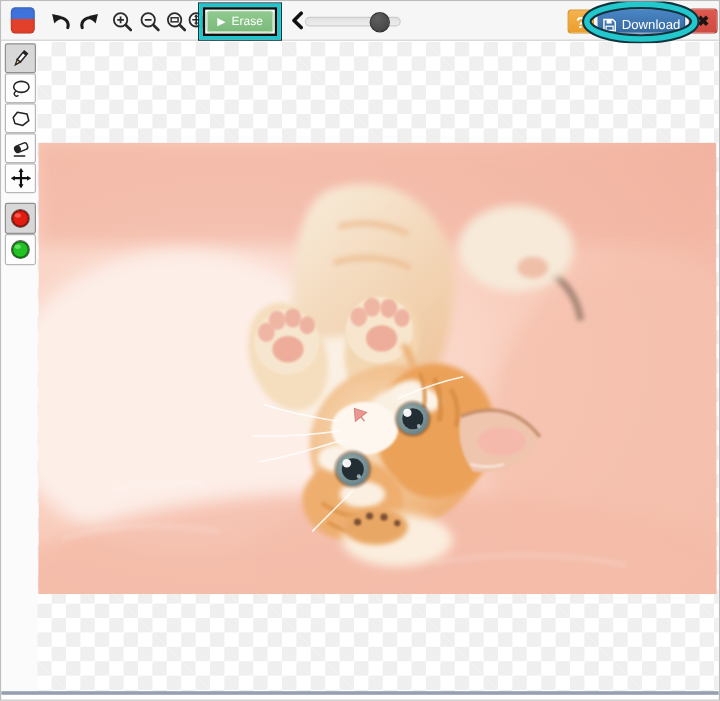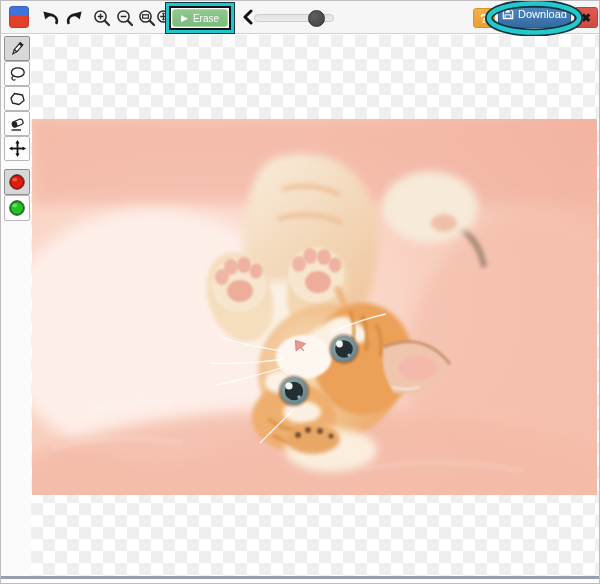--- a/index.html
+++ b/index.html
@@ -43,21 +43,21 @@
   .slider-thumb{
     position:absolute; top:-5px; left:calc(80% - 9px); width:17px; height:17px; border-radius:50%;
     background:radial-gradient(circle at 35% 30%, #5f5f5f, #3f3f3f); border:1px solid #333; cursor:grab;
   }
 
   .help-btn{ position:absolute; left:472px; top:7px; width:22px; height:20px; border-radius:3px;
     background:linear-gradient(#f5b24c,#eb9e2c); border:1px solid #d99426; color:#fff;
     font-weight:bold; font-size:13px; cursor:pointer; }
   .dl-btn{ position:absolute; left:497px; top:6px; width:73px; height:21px; border-radius:3px;
     background:linear-gradient(#4a86c6,#35699f); border:1px solid #2b5d97; color:#fff;
-    font-size:11px; display:flex; align-items:flex-start; justify-content:center; gap:4px; cursor:pointer; }
+    font-size:11px; display:flex; align-items:flex-end; justify-content:center; gap:4px; cursor:pointer; }
   .close-btn{ position:absolute; left:573px; top:6px; width:24px; height:21px; border-radius:3px;
     background:linear-gradient(#de5a4f,#cf4b41); border:1px solid #bb4238; color:#1d1414;
     font-size:12px; font-weight:bold; cursor:pointer; }
 
   .dl-annot{ position:absolute; left:482px; top:0px; width:102px; height:35px; pointer-events:none; z-index:6; }
 
   
   .side-strip{ position:absolute; left:0; top:34px; width:30px; height:543px; background:#fbfbfb; }
   .sbtn{
     position:absolute; left:3px; width:26px; height:25px;

